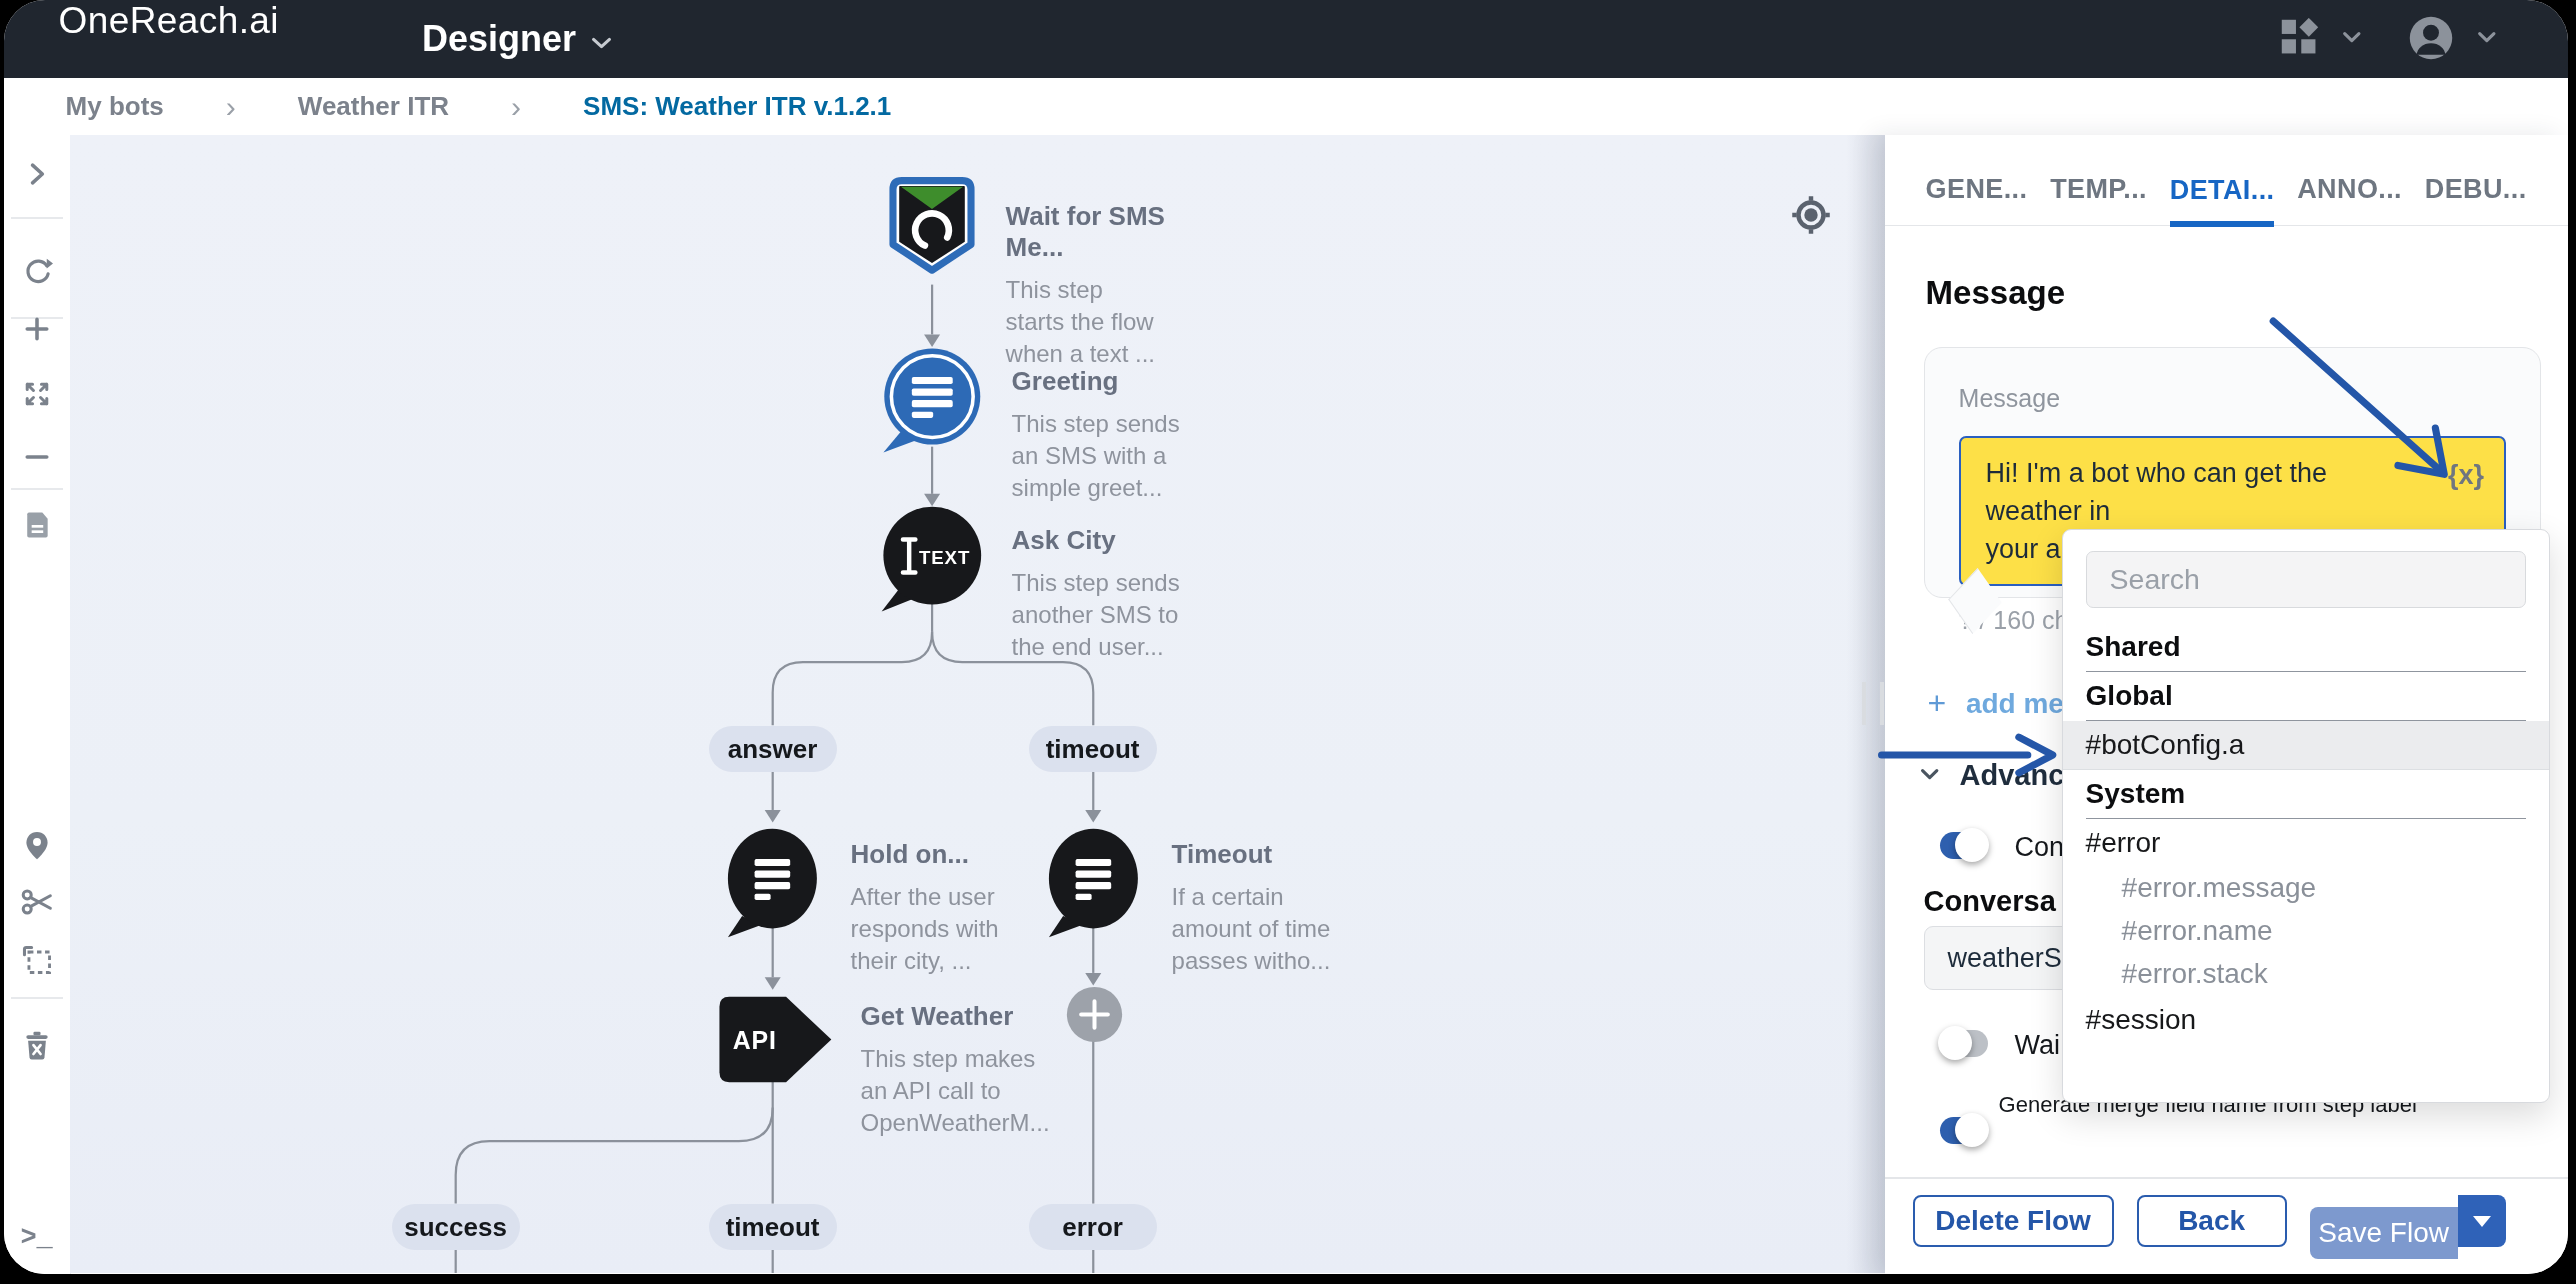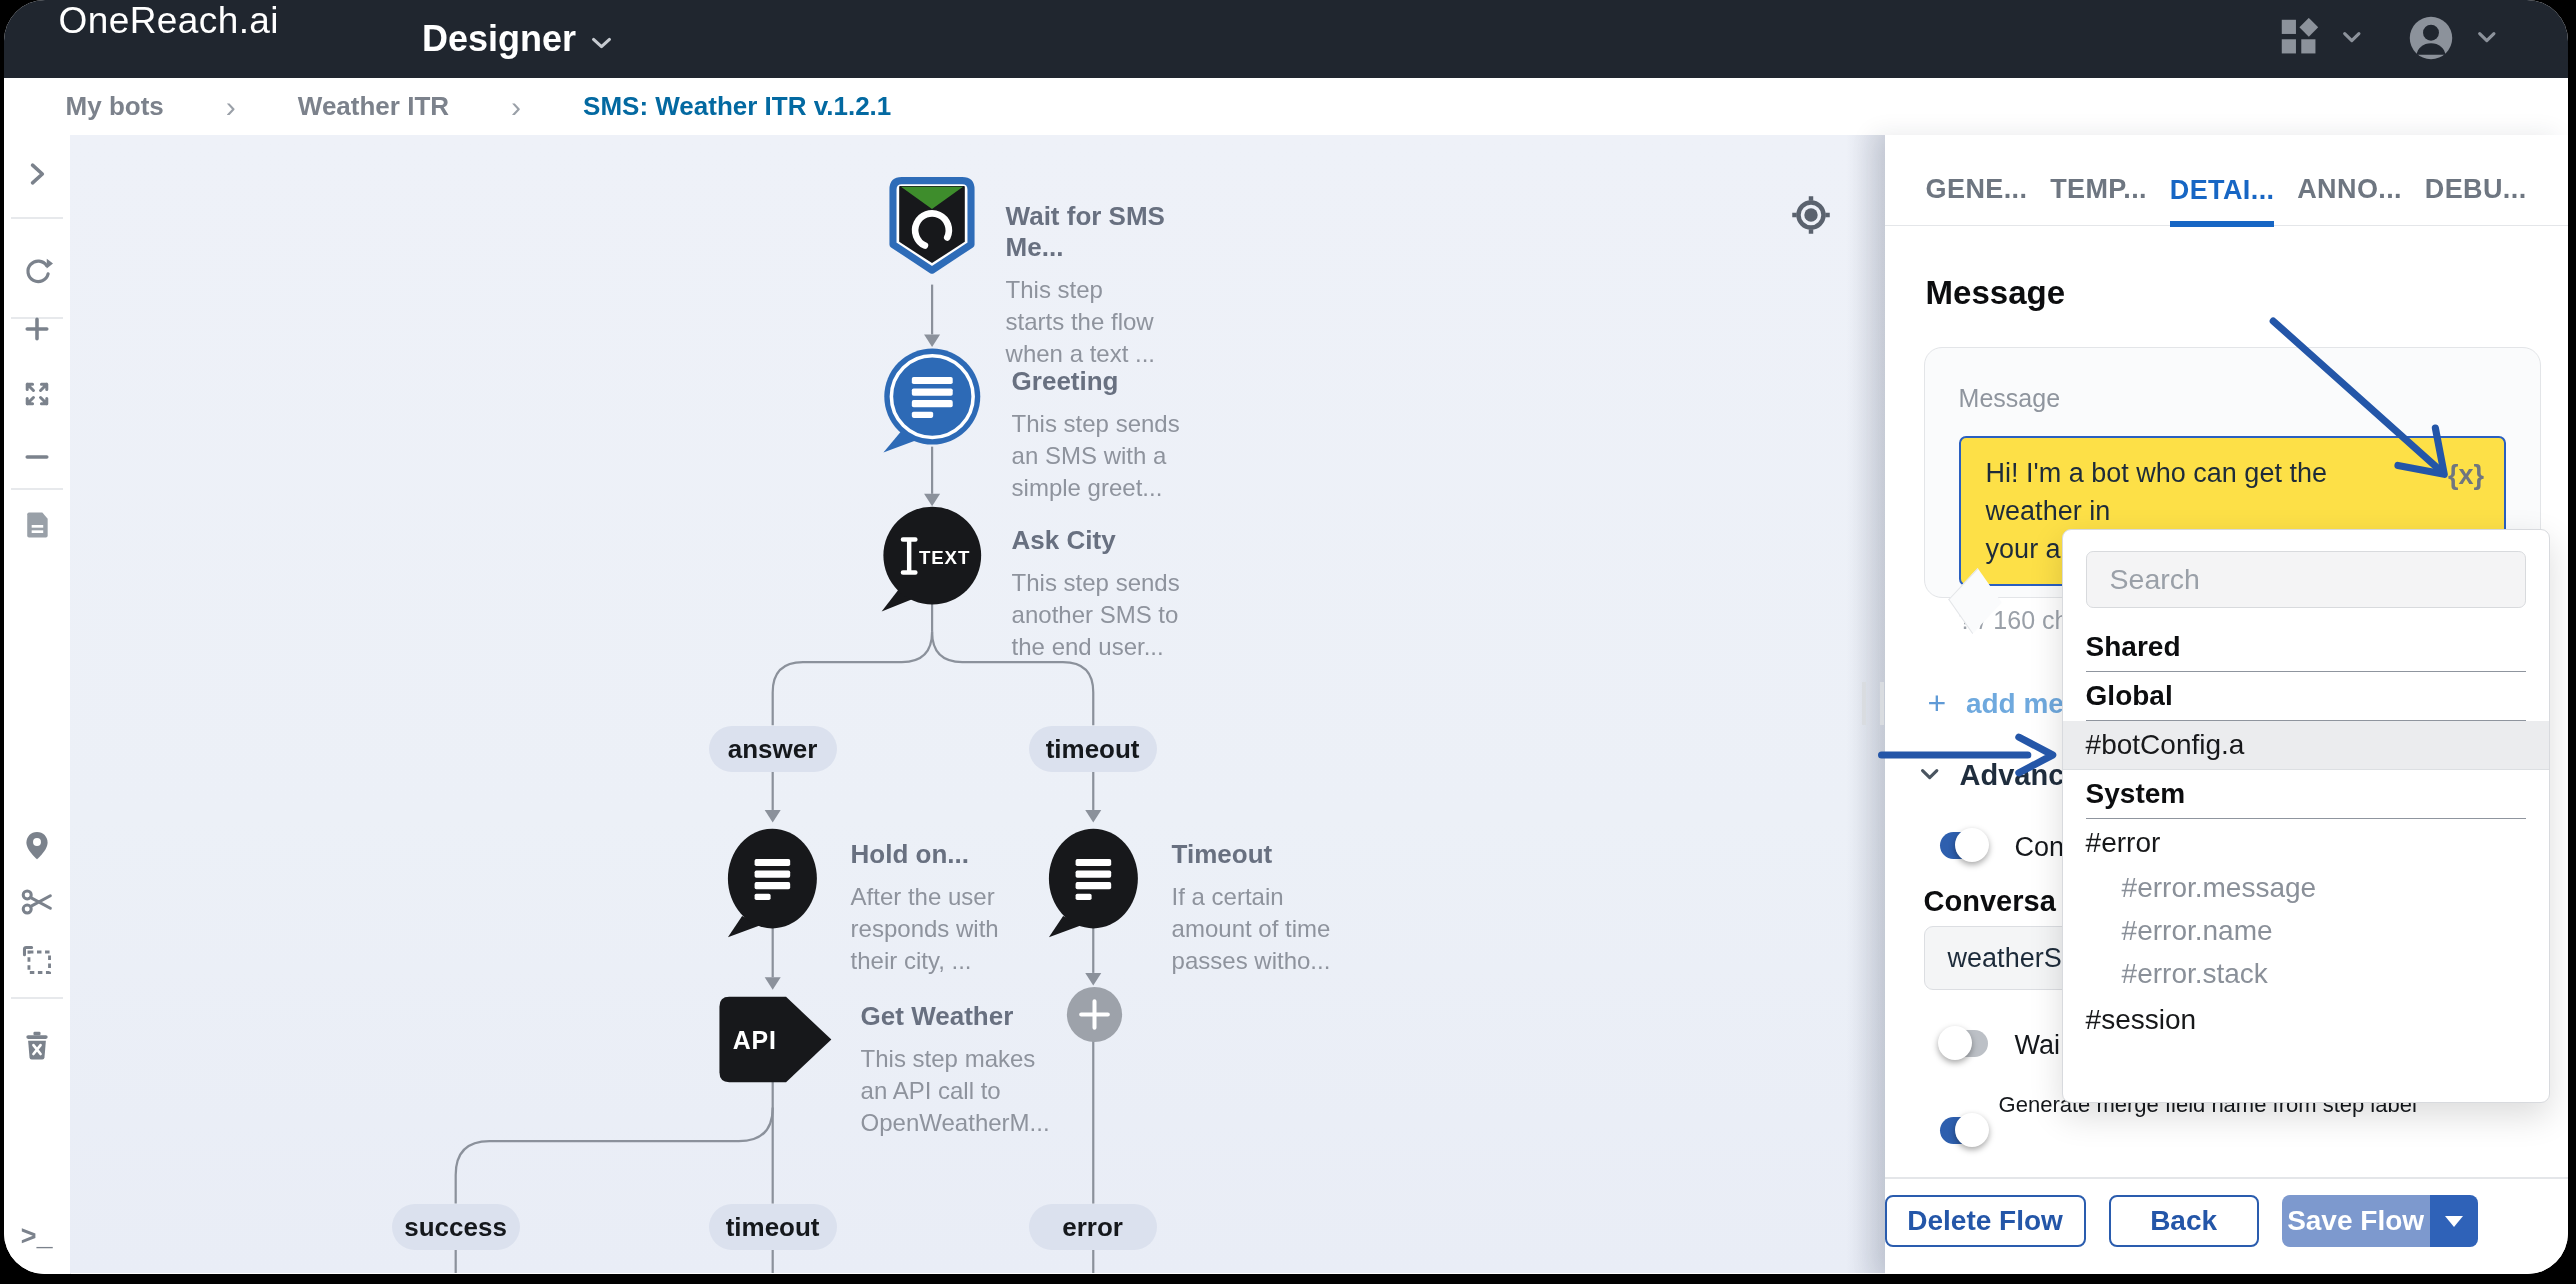--- a/index.html
+++ b/index.html
@@ -65,29 +65,29 @@
     box-shadow:0 2.7px 6.2px rgba(0,0,0,.35);}
   .tg.on{background:#2e5fae}.tg.on .knob{right:-1.8px}
   .tg.off{background:#bcc0c6}.tg.off .knob{left:-1.8px}
   .tg-label{position:absolute;font-size:27px;color:#15181c;}
   .conv-header{position:absolute;left:39px;top:750px;font-size:29px;font-weight:800;color:#0c0d0f;}
   .mf-input{position:absolute;left:39px;top:791px;width:374px;height:64px;background:#f4f5f6;
     border:1.8px solid #dcdee2;border-radius:9px;box-sizing:border-box;display:flex;align-items:center;
     padding-left:23px;font-size:27px;color:#1d2b3a;cursor:text;}
   .gen-label{position:absolute;left:114px;top:950px;width:499px;font-size:22px;line-height:40px;color:#15181c;}
   .footer-div{position:absolute;left:0;right:0;top:1042px;height:1.8px;background:#e4e6e9;}
-  .footer{position:absolute;left:0;right:0;top:1060px;display:flex;justify-content:flex-start;
+  .footer{position:absolute;left:0;right:0;top:1060px;display:flex;justify-content:center;
     gap:23px;padding-right:34px;}
   .btn{height:52px;border-radius:8px;font-size:28px;font-weight:700;display:flex;align-items:center;
     justify-content:center;cursor:pointer;box-sizing:border-box;}
   .btn.outline{border:2.7px solid #2a5cae;color:#2456a8;background:#fff;}
   .btn-delete{width:201px}.btn-back{width:150px}
   .save-group{display:flex;cursor:pointer;}
   .save-main{width:148px;height:52px;background:#7d99ce;color:#fff;border-radius:8px 0 0 8px;
-    display:flex;align-items:center;justify-content:center;font-size:28px;font-weight:700;}
+    display:flex;align-items:center;justify-content:center;font-size:28px;font-weight:400;margin-top:12px;}
   .save-caret{width:48px;height:52px;background:#2f62b8;border-radius:0 8px 8px 0;
     display:flex;align-items:center;justify-content:center;}
   .caret-down{width:0;height:0;border-left:9px solid transparent;border-right:9px solid transparent;
     border-top:11.6px solid #fff;}
   
   .dropdown{position:absolute;left:2058px;top:529px;width:488px;height:574px;background:#fff;
     border:0.9px solid #d8dade;border-radius:9px;box-shadow:0 12.5px 34px rgba(0,0,0,.14);z-index:50;
     box-sizing:border-box;padding:21.4px 23px;overflow:hidden;}
   .dd-search{height:57px;background:#f4f4f5;border:1.8px solid #d8dadd;border-radius:7.1px;width:100%;
     box-sizing:border-box;font-size:28.5px;color:#1d2b3a;padding:0 23px;margin-bottom:14.3px;outline:none;

